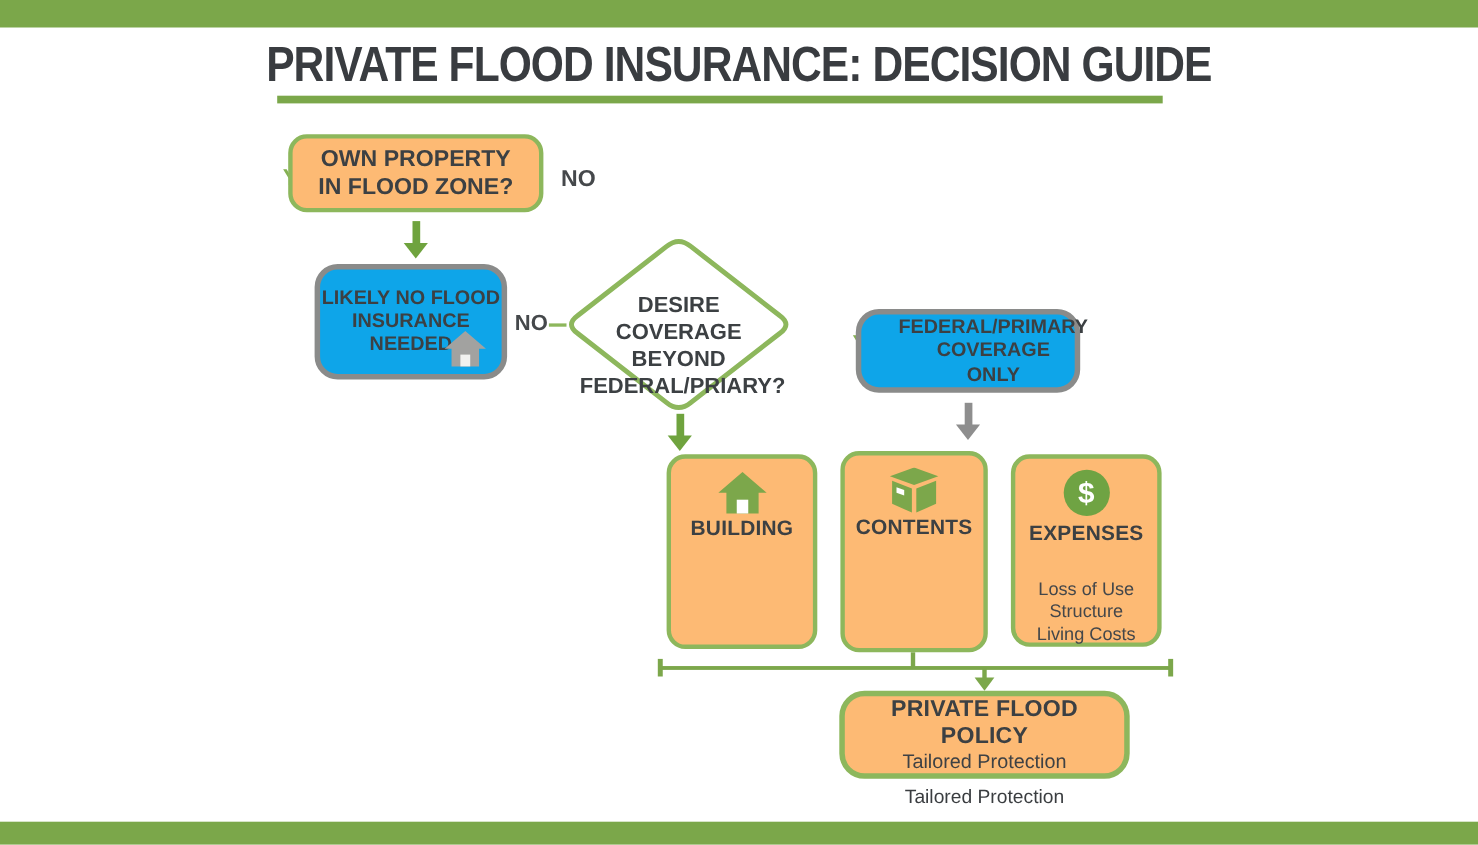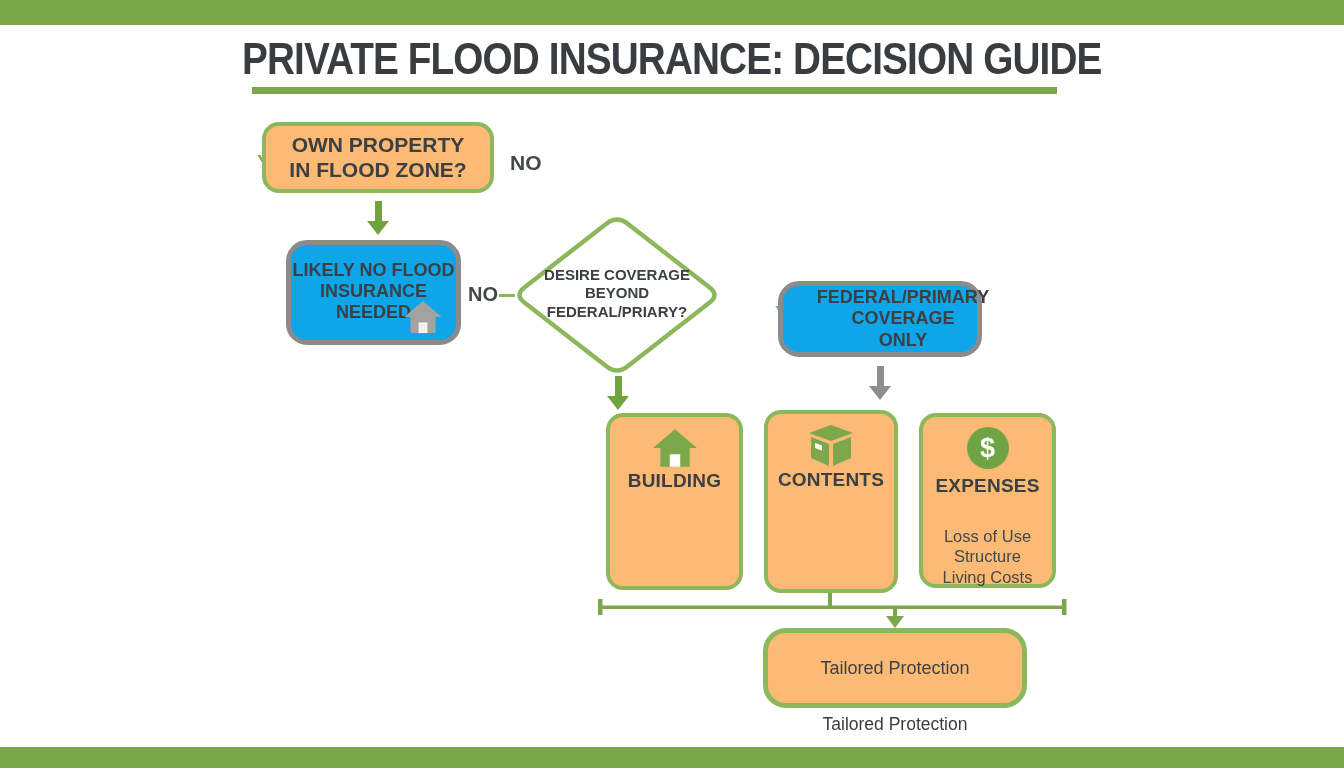--- a/index.html
+++ b/index.html
@@ -37,21 +37,21 @@
   .q1 .bold-line{font-size:21px;line-height:1.18;}
 
   .likely{left:286px;top:240px;width:175px;height:105px;padding-top:15px;}
   .likely .bold-line{font-size:18px;line-height:1.17;}
   .likely-house{position:absolute;right:13px;bottom:6px;}
 
   .federal{left:778px;top:281px;width:204px;height:76px;padding-left:46px;}
   .federal .bold-line{font-size:18px;line-height:1.2;}
 
   .diamond-text{left:527px;top:266px;width:180px;text-align:center;
-    font-weight:bold;font-size:15px;line-height:1.22;color:#3C4043;}
+    font-weight:bold;font-size:20px;line-height:1.22;color:#3C4043;}
 
   
   .cov{padding-top:9px;}
   .cov .cov-title{font-size:19px;font-weight:bold;color:#3C4043;margin-top:2px;letter-spacing:0.2px;}
   .cov .cov-line{display:block;font-size:16.5px;line-height:1.24;color:#44474A;}
   .cov .cov-body{margin-top:3px;}
   .cov .cov-body.gap{margin-top:29px;}
   .building{left:606px;top:413px;width:137px;height:177px;}
   .contents{left:764px;top:410px;width:134px;height:183px;}
   .expenses{left:919px;top:413px;width:137px;height:175px;}
@@ -168,17 +168,18 @@
 <svg class="abs" style="left:595px;top:585px;" width="475" height="50">
   <rect class="fill-icongreen" x="233" y="8" width="4" height="15"></rect>
   <rect class="fill-icongreen" x="4" y="20.5" width="467" height="3.5"></rect>
   <rect class="fill-icongreen" x="3" y="14" width="4.5" height="16"></rect>
   <rect class="fill-icongreen" x="467" y="14" width="4.5" height="16"></rect>
   <rect class="fill-icongreen" x="298" y="23" width="4" height="10"></rect>
   <polygon class="fill-icongreen" points="291,31 309,31 300,43"></polygon>
 </svg>
 
 <div class="abs node flexcenter policy">
+  <div class="policy-title">PRIVATE FLOOD POLICY</div>
   <div class="policy-sub">Tailored Protection</div>
 </div>
 <div class="abs caption">Tailored Protection</div>
 
 <div class="abs bar bottom"></div>
 
 </body></html>

